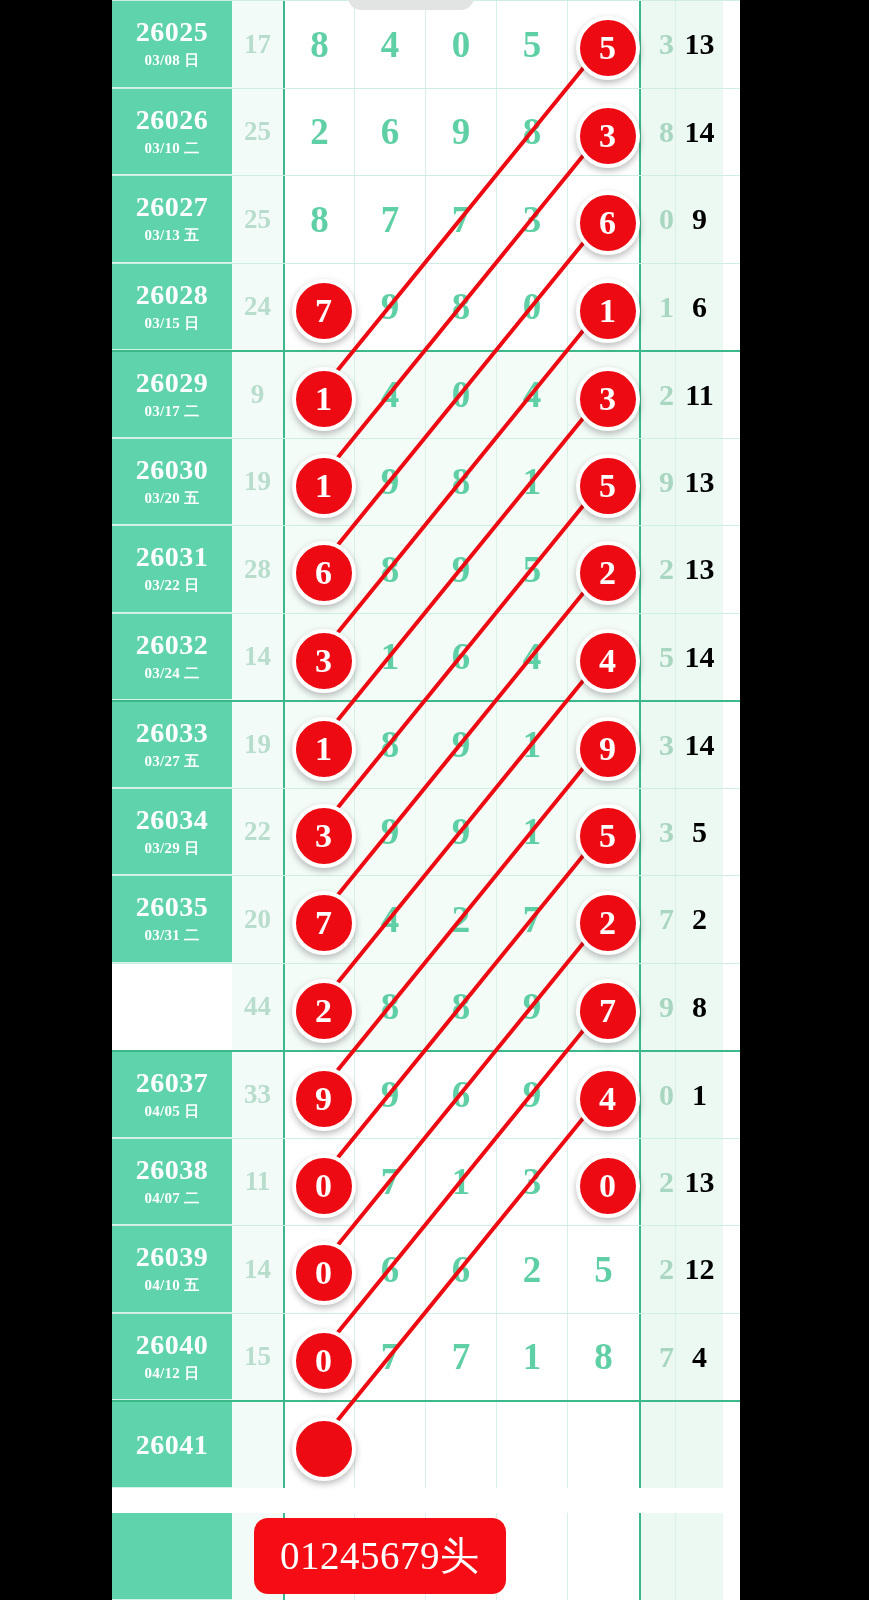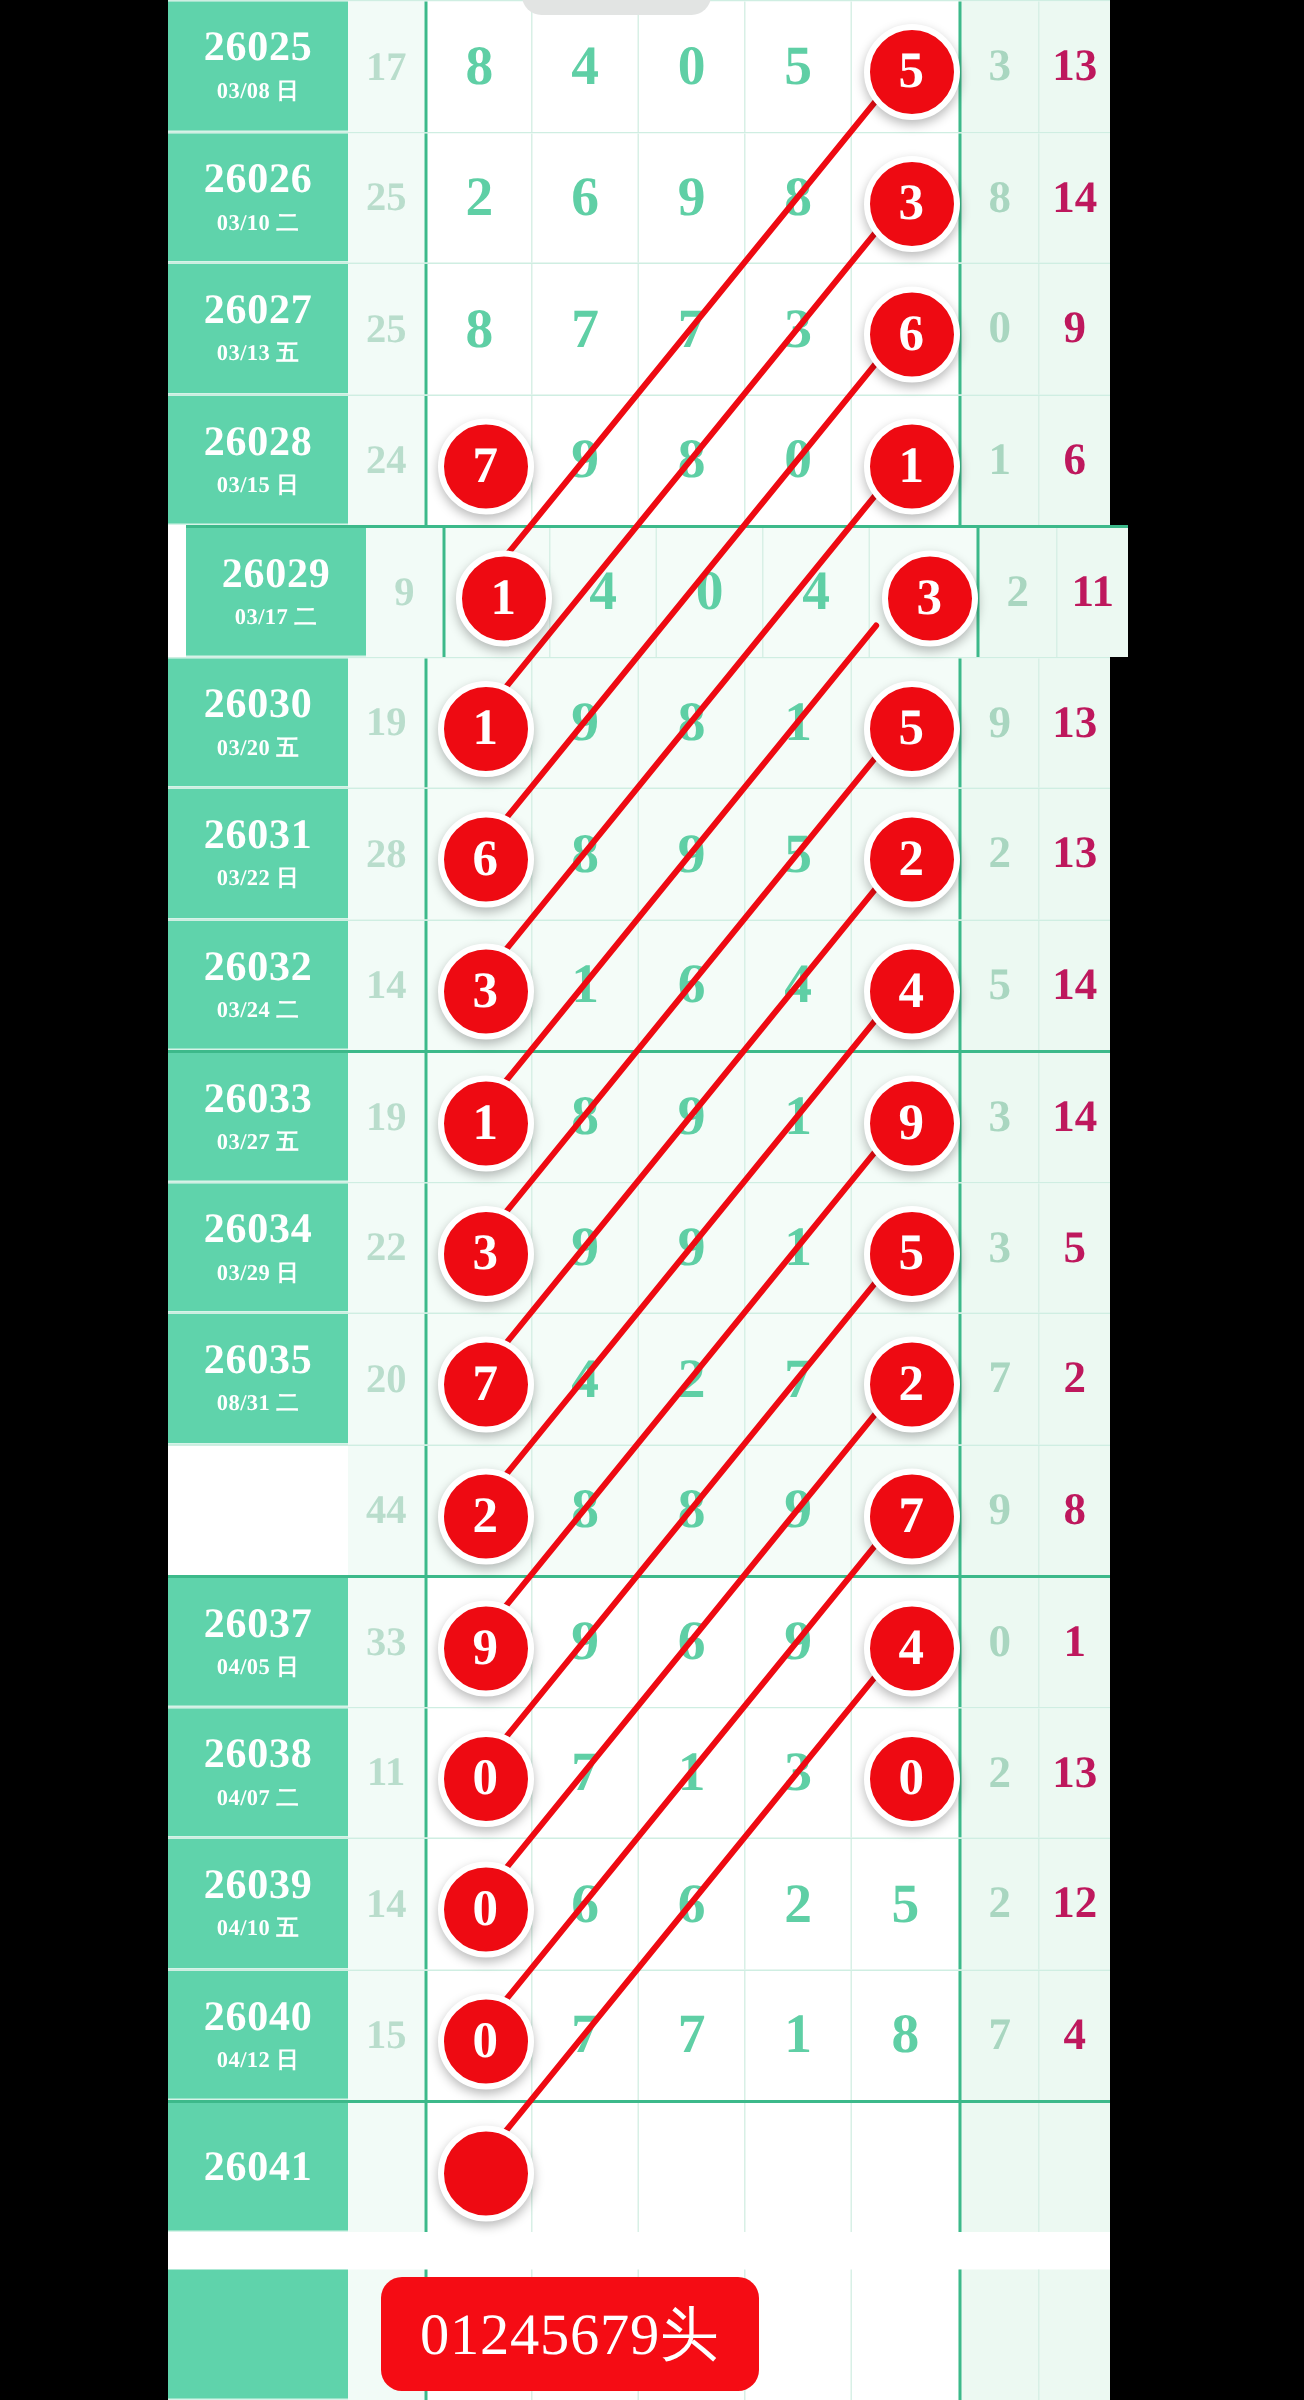--- a/index.html
+++ b/index.html
@@ -50,21 +50,21 @@
 
   
   .d0{left:171px;width:71px;}
   .d1{left:242px;width:71px;}
   .d2{left:313px;width:71px;}
   .d3{left:384px;width:71px;}
   .d4{left:455px;width:72px;}
 
   
   .s0{left:527px;width:53px;background:#ecf9f2;color:#a9d6c0;font-size:30px;}
-  .s1{left:580px;width:48px;background:#ecf9f2;color:#be185d;font-size:30px;}
+  .s1{left:563px;width:48px;background:#ecf9f2;color:#000000;font-size:30px;}
 
   .rowbg-white .d0,.rowbg-white .d1,.rowbg-white .d2,.rowbg-white .d3,.rowbg-white .d4{background:#ffffff;}
   .rowbg-tint .d0,.rowbg-tint .d1,.rowbg-tint .d2,.rowbg-tint .d3,.rowbg-tint .d4{background:#f4fcf8;}
 
   
   .ball{
     position:absolute;left:50%;top:50%;
     width:56px;height:56px;margin-left:-28px;margin-top:-28px;
     border-radius:50%;
     background:#ee0a12;
@@ -163,21 +163,21 @@
           </div>
           <div class="cell d1 sep">9</div>
           <div class="cell d2 sep">8</div>
           <div class="cell d3 sep">0</div>
           <div class="cell d4 sep">
             <div class="ball">1</div>
           </div>
           <div class="cell s0 sepheavy">1</div>
           <div class="cell s1 sep">6</div>
         </div>
-        <div class="row rowbg-tint thickline" style="top: 350px; margin-left: 12px;">
+        <div class="row rowbg-tint thickline" style="top: 350px;">
           <div class="cell idcell">
             <div class="no">26029</div>
             <div class="dt">03/17 二</div>
           </div>
           <div class="cell sumcell">9</div>
           <div class="cell d0 sepheavy">
             <div class="ball">1</div>
           </div>
           <div class="cell d1 sep">4</div>
           <div class="cell d2 sep">0</div>
@@ -274,21 +274,21 @@
           <div class="cell d3 sep">1</div>
           <div class="cell d4 sep">
             <div class="ball">5</div>
           </div>
           <div class="cell s0 sepheavy">3</div>
           <div class="cell s1 sep">5</div>
         </div>
         <div class="row rowbg-tint thinline" style="top: 875px;">
           <div class="cell idcell">
             <div class="no">26035</div>
-            <div class="dt">08/31 二</div>
+            <div class="dt">03/31 二</div>
           </div>
           <div class="cell sumcell">20</div>
           <div class="cell d0 sepheavy">
             <div class="ball">7</div>
           </div>
           <div class="cell d1 sep">4</div>
           <div class="cell d2 sep">2</div>
           <div class="cell d3 sep">7</div>
           <div class="cell d4 sep">
             <div class="ball">2</div>

